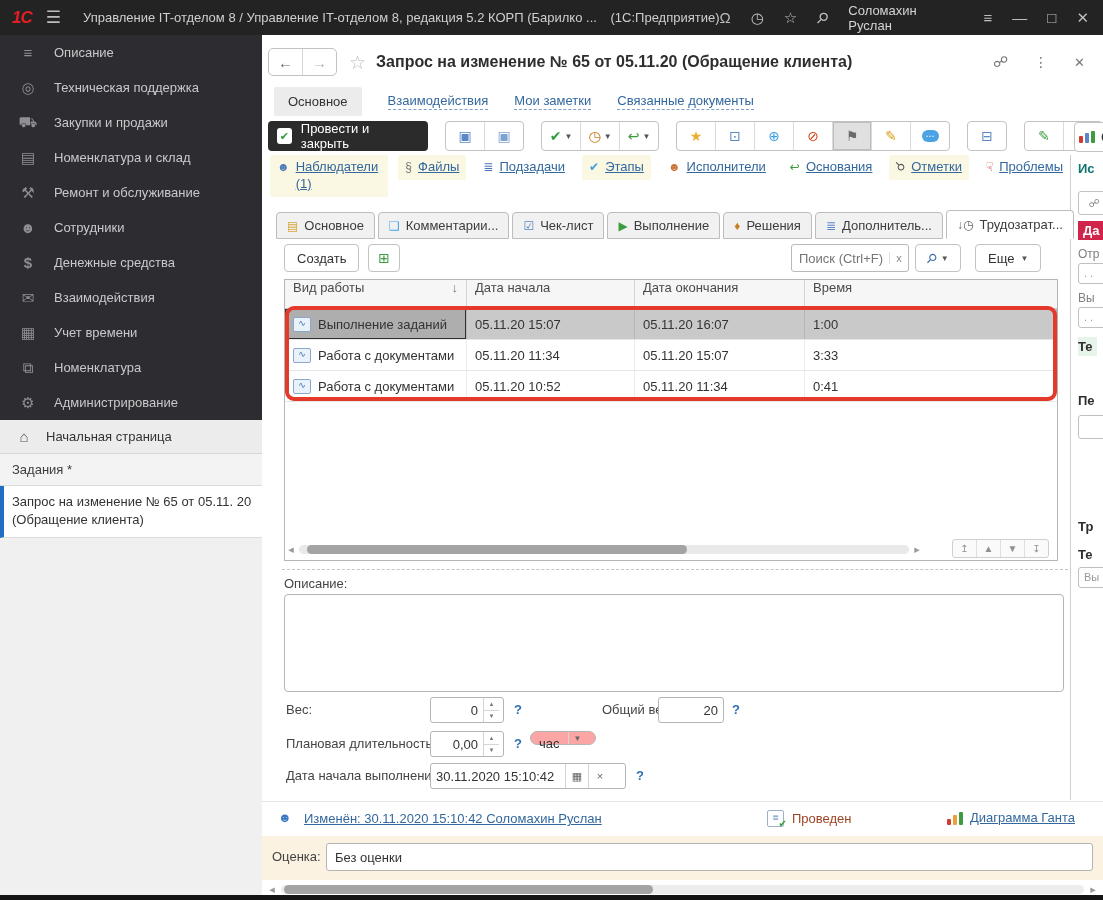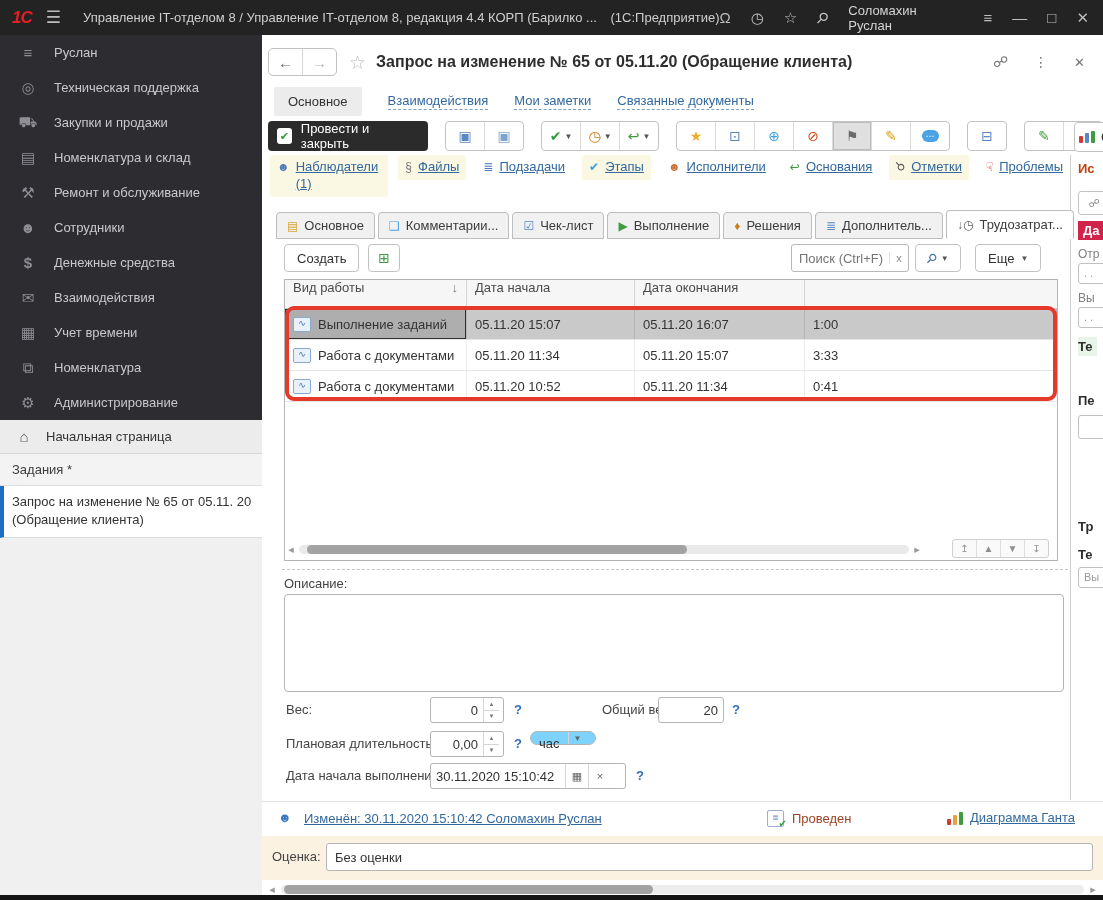--- a/index.html
+++ b/index.html
@@ -107,21 +107,21 @@
   .desc-area{position:absolute;top:355px;left:2px;right:4px;height:96px;border:1px solid #b5b5b5;border-radius:4px;background:#fff}
 
   .frow{position:absolute;left:2px;right:0;height:28px}
   .flabel{position:absolute;left:2px;top:5px;color:#444;white-space:nowrap}
   .num-wrap{position:absolute;top:0;height:26px;border:1px solid #b5b5b5;border-radius:3px;display:flex;box-sizing:border-box;background:#fff}
   .num-wrap input{border:none;outline:none;font:inherit;color:#333;text-align:right;padding:0 5px;min-width:0;background:transparent}
   .spin{width:15px;border-left:1px solid #d5d5d5;display:flex;flex-direction:column}
   .spin span{flex:1;font-size:6px;color:#777;display:flex;align-items:center;justify-content:center;cursor:pointer}
   .spin span+span{border-top:1px solid #d5d5d5}
   .help{color:#2f6fb3;font-weight:bold;cursor:pointer}
-  .combo{position:absolute;top:0;height:14px;border:1px solid #b5b5b5;border-radius:13px;display:flex;box-sizing:border-box;background:#7dd3fc}
+  .combo{position:absolute;top:0;height:14px;border:1px solid #b5b5b5;border-radius:13px;display:flex;box-sizing:border-box;background:#fca5a5}
   .combo .val{padding:4px 8px;color:#333}
   .combo .dbtn{width:18px;border-left:1px solid #d5d5d5;display:flex;align-items:center;justify-content:center;
                font-size:8px;color:#666;cursor:pointer}
   .mini-btn{width:22px;display:flex;align-items:center;justify-content:center;border-left:1px solid #d5d5d5;
             color:#666;font-size:11px;cursor:pointer}
 
   .footer-sep{position:absolute;top:766px;left:0;right:0;border-top:1px solid #e3e3e3}
   .footer-row{position:absolute;top:769px;left:8px;right:0;height:30px}
   .link{color:#33689e;text-decoration:underline;cursor:pointer}
   .status-wrap{position:absolute;left:497px;top:6px;display:flex;gap:8px;align-items:center;color:#9e4423}
@@ -136,60 +136,60 @@
   .rating-row input{position:absolute;left:64px;right:10px;top:7px;height:28px;border:1px solid #b5b5b5;border-radius:3px;
                     font:inherit;color:#333;padding:0 8px;box-sizing:border-box;background:#fff;outline:none}
   .rating-label{position:absolute;left:10px;top:13px;color:#444}
 
   .main-hscroll{position:absolute;top:848px;left:4px;right:4px;height:13px;display:flex;align-items:center}
   .mh-track{position:relative;flex:1;height:9px;background:#ededed;border-radius:5px;margin:0 3px}
 
   
   .right-panel{position:absolute;top:120px;left:808px;width:60px;height:645px;background:#fff;
                border-left:1px solid #cfcfcf;overflow:hidden}
-  .rp-title{position:absolute;top:6px;left:7px;font-weight:bold;color:#c2410c;white-space:nowrap}
+  .rp-title{position:absolute;top:6px;left:7px;font-weight:bold;color:#0f766e;white-space:nowrap}
   .rp-btn{position:absolute;top:36px;left:7px;width:30px;height:22px;border:1px solid #c3c3c3;border-radius:3px;
           display:flex;align-items:center;justify-content:center;color:#888;font-size:11px;background:#fff;cursor:pointer}
   .rp-badge{position:absolute;top:66px;left:7px;background:#d0244a;color:#fff;font-weight:bold;
             padding:2px 5px;white-space:nowrap}
   .rp-lbl{position:absolute;left:7px;color:#808080;font-size:12px;white-space:nowrap}
   .rp-inp{position:absolute;left:7px;width:50px;height:21px;border:1px solid #c0c0c0;border-radius:3px;
           color:#9a9a9a;font-size:11px;padding:3px 5px;box-sizing:border-box;background:#fff;white-space:nowrap}
   .rp-bold{position:absolute;left:7px;font-weight:bold;color:#2e2e2e;white-space:nowrap}
   .rp-mint{background:#e7f4ea;padding:2px 4px 2px 0}
 
   .bottom-strip{position:absolute;left:0;right:0;bottom:0;height:5px;background:#141414;z-index:40}
 </style>
 </head>
 <body>
 
 <div class="app">
 
   <div class="titlebar">
     <span class="tb-logo">1С</span>
     <span class="tb-burger">☰</span>
-    <span class="tb-title">Управление IT-отделом 8 / Управление IT-отделом 8, редакция 4.4 КОРП (Барилко ...</span>
+    <span class="tb-title">Управление IT-отделом 8 / Управление IT-отделом 8, редакция 5.2 КОРП (Барилко ...</span>
     <span class="tb-suffix">(1С:Предприятие)</span>
     <span class="tb-right">
       <span class="tb-ic">Ω</span>
       <span class="tb-ic">◷</span>
       <span class="tb-ic">☆</span>
       <span class="tb-ic" style="display:inline-block;transform:rotate(45deg)">⚲</span>
       <span class="tb-user">Соломахин Руслан</span>
       <span class="tb-ic">≡</span>
       <span class="tb-ic">—</span>
       <span class="tb-ic">□</span>
       <span class="tb-ic">✕</span>
     </span>
   </div>
 
   <div class="sidebar">
     <div class="side-item">
       <span class="side-ic">≡</span>
-      <span>Руслан</span>
+      <span>Описание</span>
       </div>
     <div class="side-item">
       <span class="side-ic">◎</span>
       <span>Техническая поддержка</span>
       </div>
     <div class="side-item">
       <span class="side-ic">⛟</span>
       <span>Закупки и продажи</span>
       </div>
     <div class="side-item">
@@ -423,20 +423,21 @@
       </div>
 
       <div class="grid-box">
         <div class="g-head">
           <span class="g-hc c0">
             <span>Вид работы</span>
             <span style="margin-left:auto;color:#777">↓</span>
             </span>
           <span class="g-hc c1">Дата начала</span>
           <span class="g-hc c2">Дата окончания</span>
+          <span class="g-hc c3">Время</span>
         </div>
 
         <div class="g-row sel">
           <span class="g-c c0">
               <span class="rowic">∿</span>
             <span>Выполнение заданий</span>
             </span>
           <span class="g-c c1">05.11.20 15:07</span>
           <span class="g-c c2">05.11.20 16:07</span>
           <span class="g-c c3">1:00</span>

